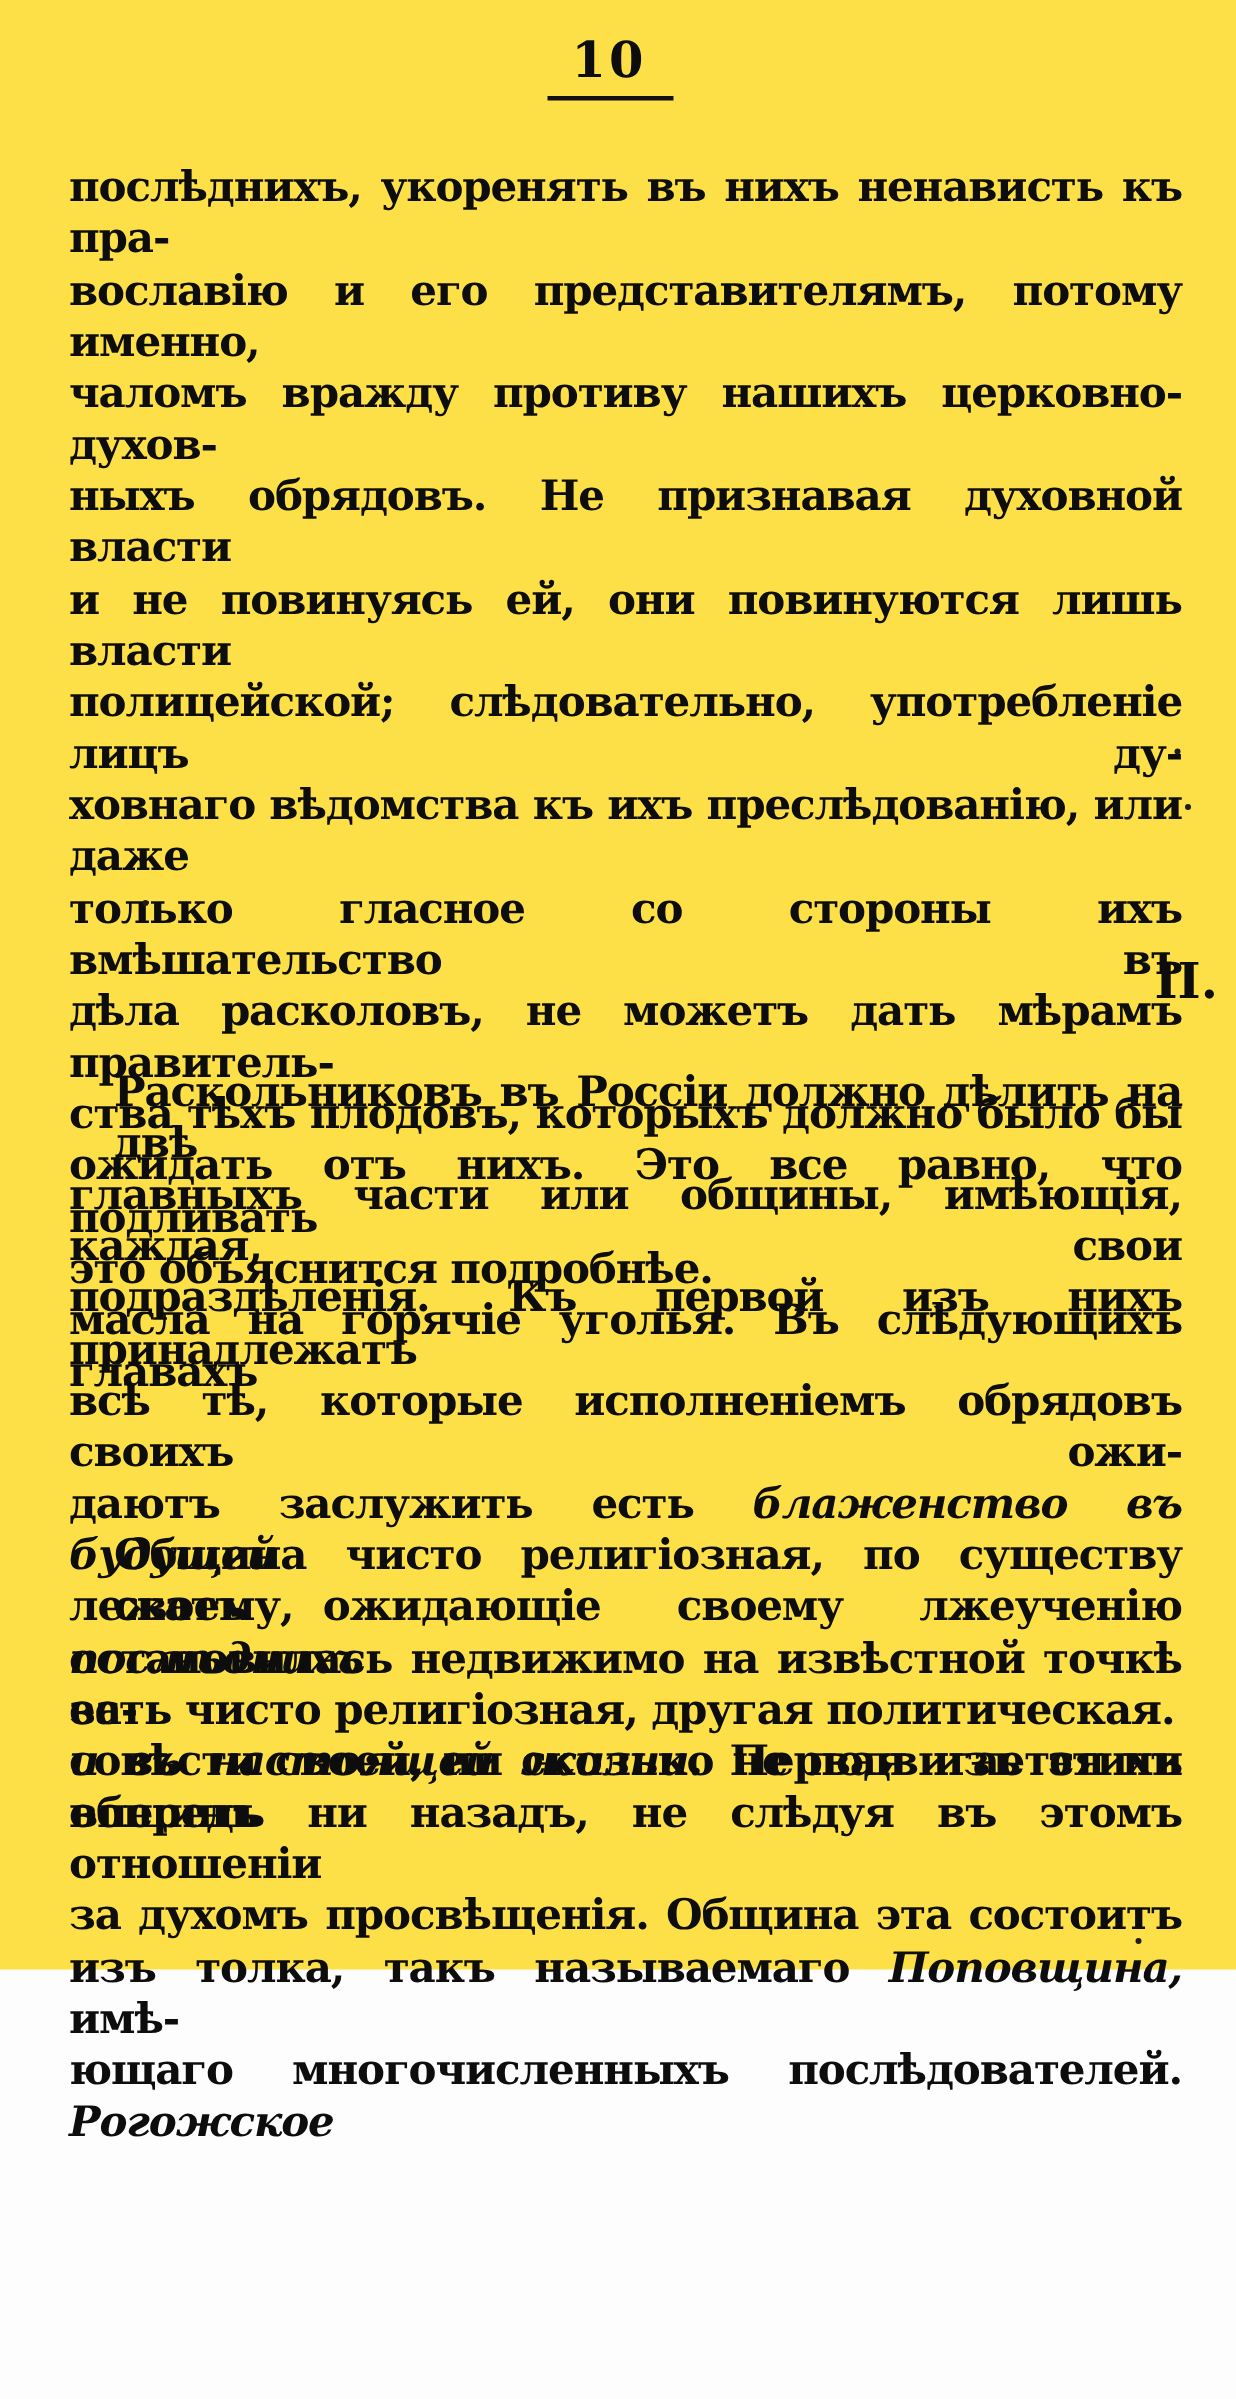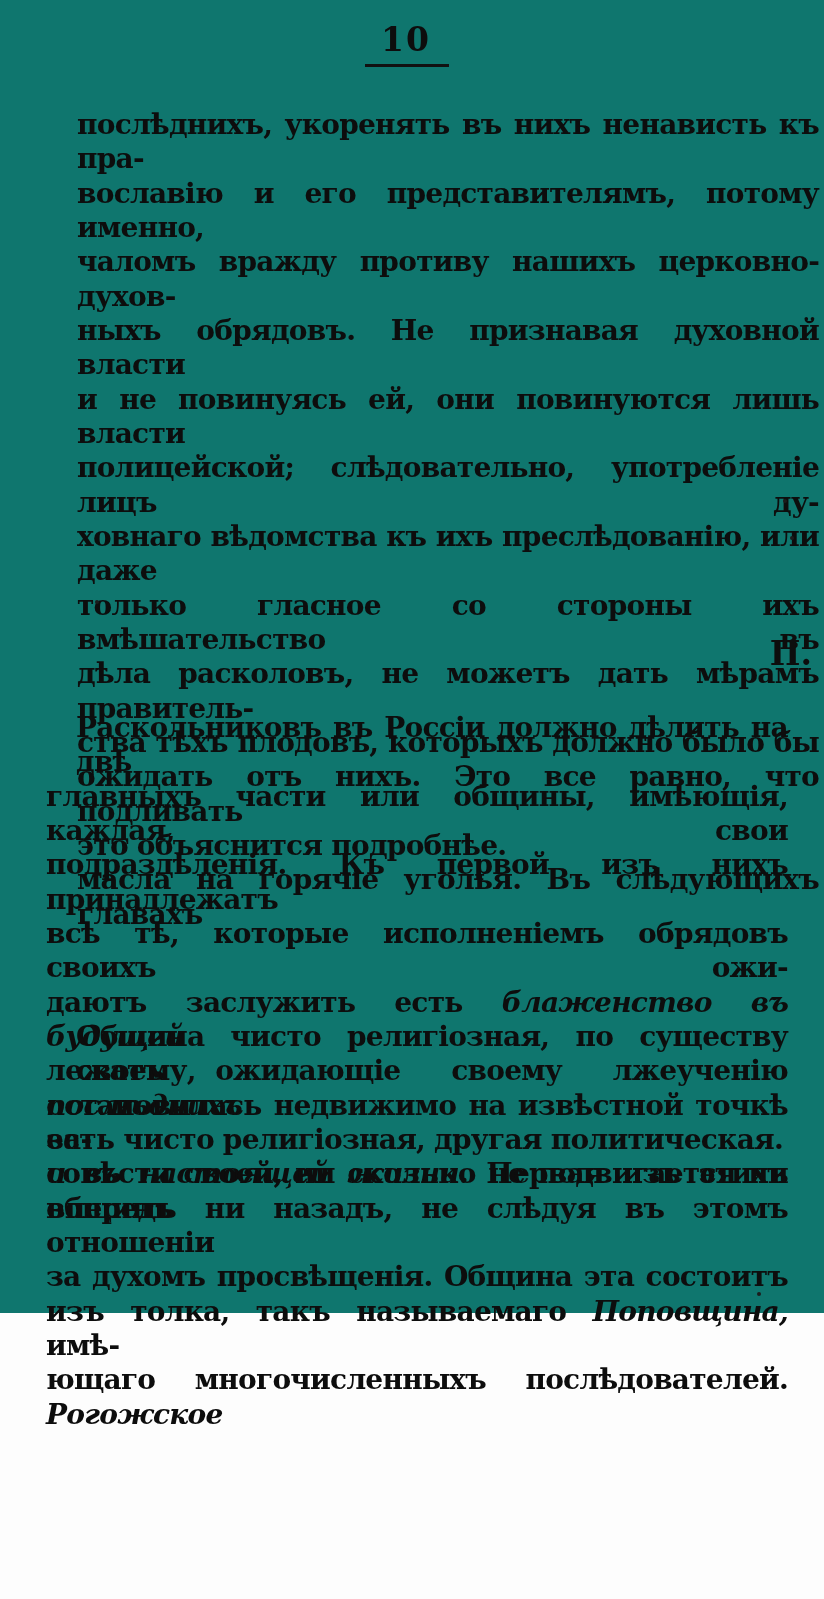--- a/index.html
+++ b/index.html
@@ -6,39 +6,39 @@
   body {
     width: 824px; height: 1599px;
     background: #fdfdfd;
     font-family: "DejaVu Serif", "Liberation Serif", serif;
     position: relative;
     overflow: hidden;
   }
   .page {
     position: absolute; top: 0; left: 0;
     width: 824px; height: 1313px;
-    background: #0f766e;
+    background: #fde047;
     color: #0d0d0d;
   }
   .page-header {
     position: absolute; top: 20px; left: 0; width: 812px;
     text-align: center;
   }
   .page-number {
     font-size: 33px; font-weight: 700; letter-spacing: 2px;
     color: #0d0d0d;
   }
   .divider {
     position: absolute; top: 64px; left: 365px;
     width: 84px; height: 3px; background: #111;
   }
   .text-block {
     position: absolute; left: 46px; width: 742px;
   }
-  #para-1 { top: 108px; margin-left: 31px; }
+  #para-1 { top: 108px; }
   #heading-wrap {
     position: absolute; top: 634px; left: 0; width: 812px;
     text-align: right;
   }
   .section-heading {
     font-size: 33px; font-weight: 700; color: #0d0d0d;
   }
   #para-2 { top: 711px; }
   #para-3 { top: 1020px; }
   .line {

